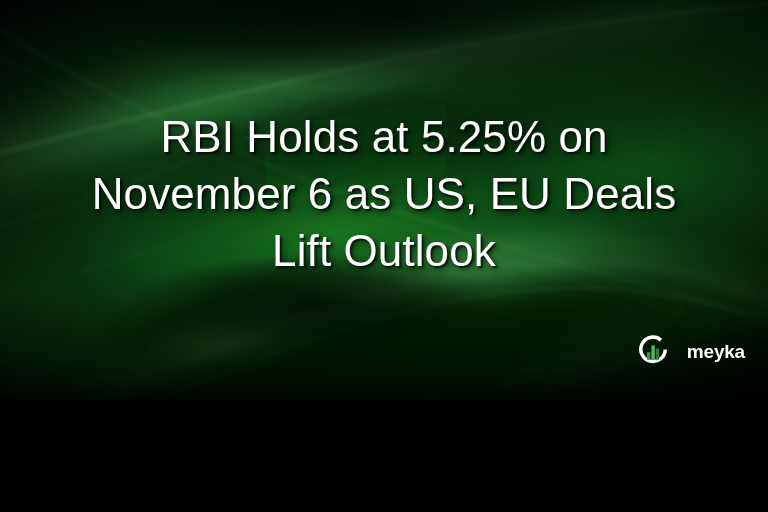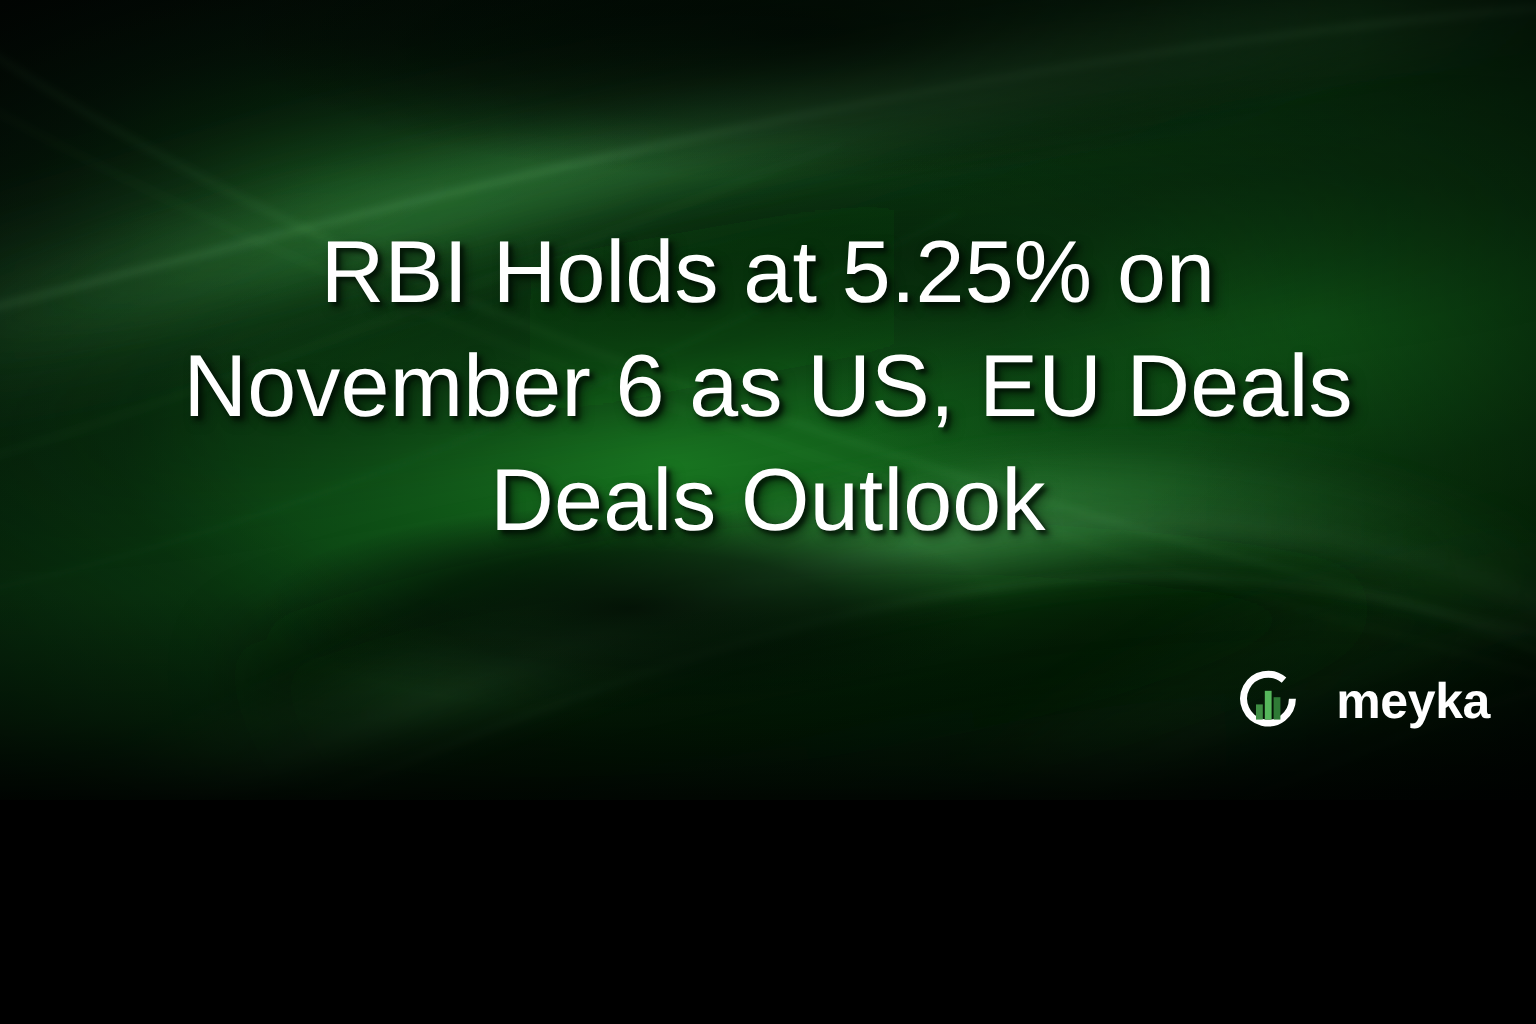--- a/index.html
+++ b/index.html
@@ -146,21 +146,21 @@
 
   #logo-mark {
     display: block;
     width: 34px;
     height: 34px;
     flex: none;
   }
 
   #logo-wordmark {
     color: #ffffff;
-    font-size: 25px;
+    font-size: 19px;
     font-weight: 700;
     letter-spacing: -0.2px;
     line-height: 1;
     margin-left: 14px;
   }
 </style>
 </head>
 <body>
 
 <div id="card">
@@ -237,21 +237,21 @@
   </svg>
 
   <div class="bg-layer bg-dark-eye"></div>
   <div class="bg-layer bg-dark-top"></div>
   <div class="bg-layer bg-dark-bottom"></div>
   <div class="bg-layer bg-vignette"></div>
 
   <div id="title-block">
     <span class="title-line">RBI Holds at 5.25% on</span>
     <span class="title-line">November 6 as US, EU Deals</span>
-    <span class="title-line">Deals Outlook</span>
+    <span class="title-line">Lift Outlook</span>
   </div>
 
   <div id="logo">
     <svg id="logo-mark" viewBox="0 0 34 34">
 
       <path d="M 25.0 6.1
                A 12.2 12.2 0 1 0 29.2 15.4" fill="none" stroke="#ffffff" stroke-width="3.5" stroke-linecap="butt"></path>
 
       <rect x="11.0" y="18.2" width="3.4" height="7.6" fill="#3f8f44"></rect>
       <rect x="15.4" y="11.4" width="3.4" height="14.4" fill="#56b85c"></rect>

